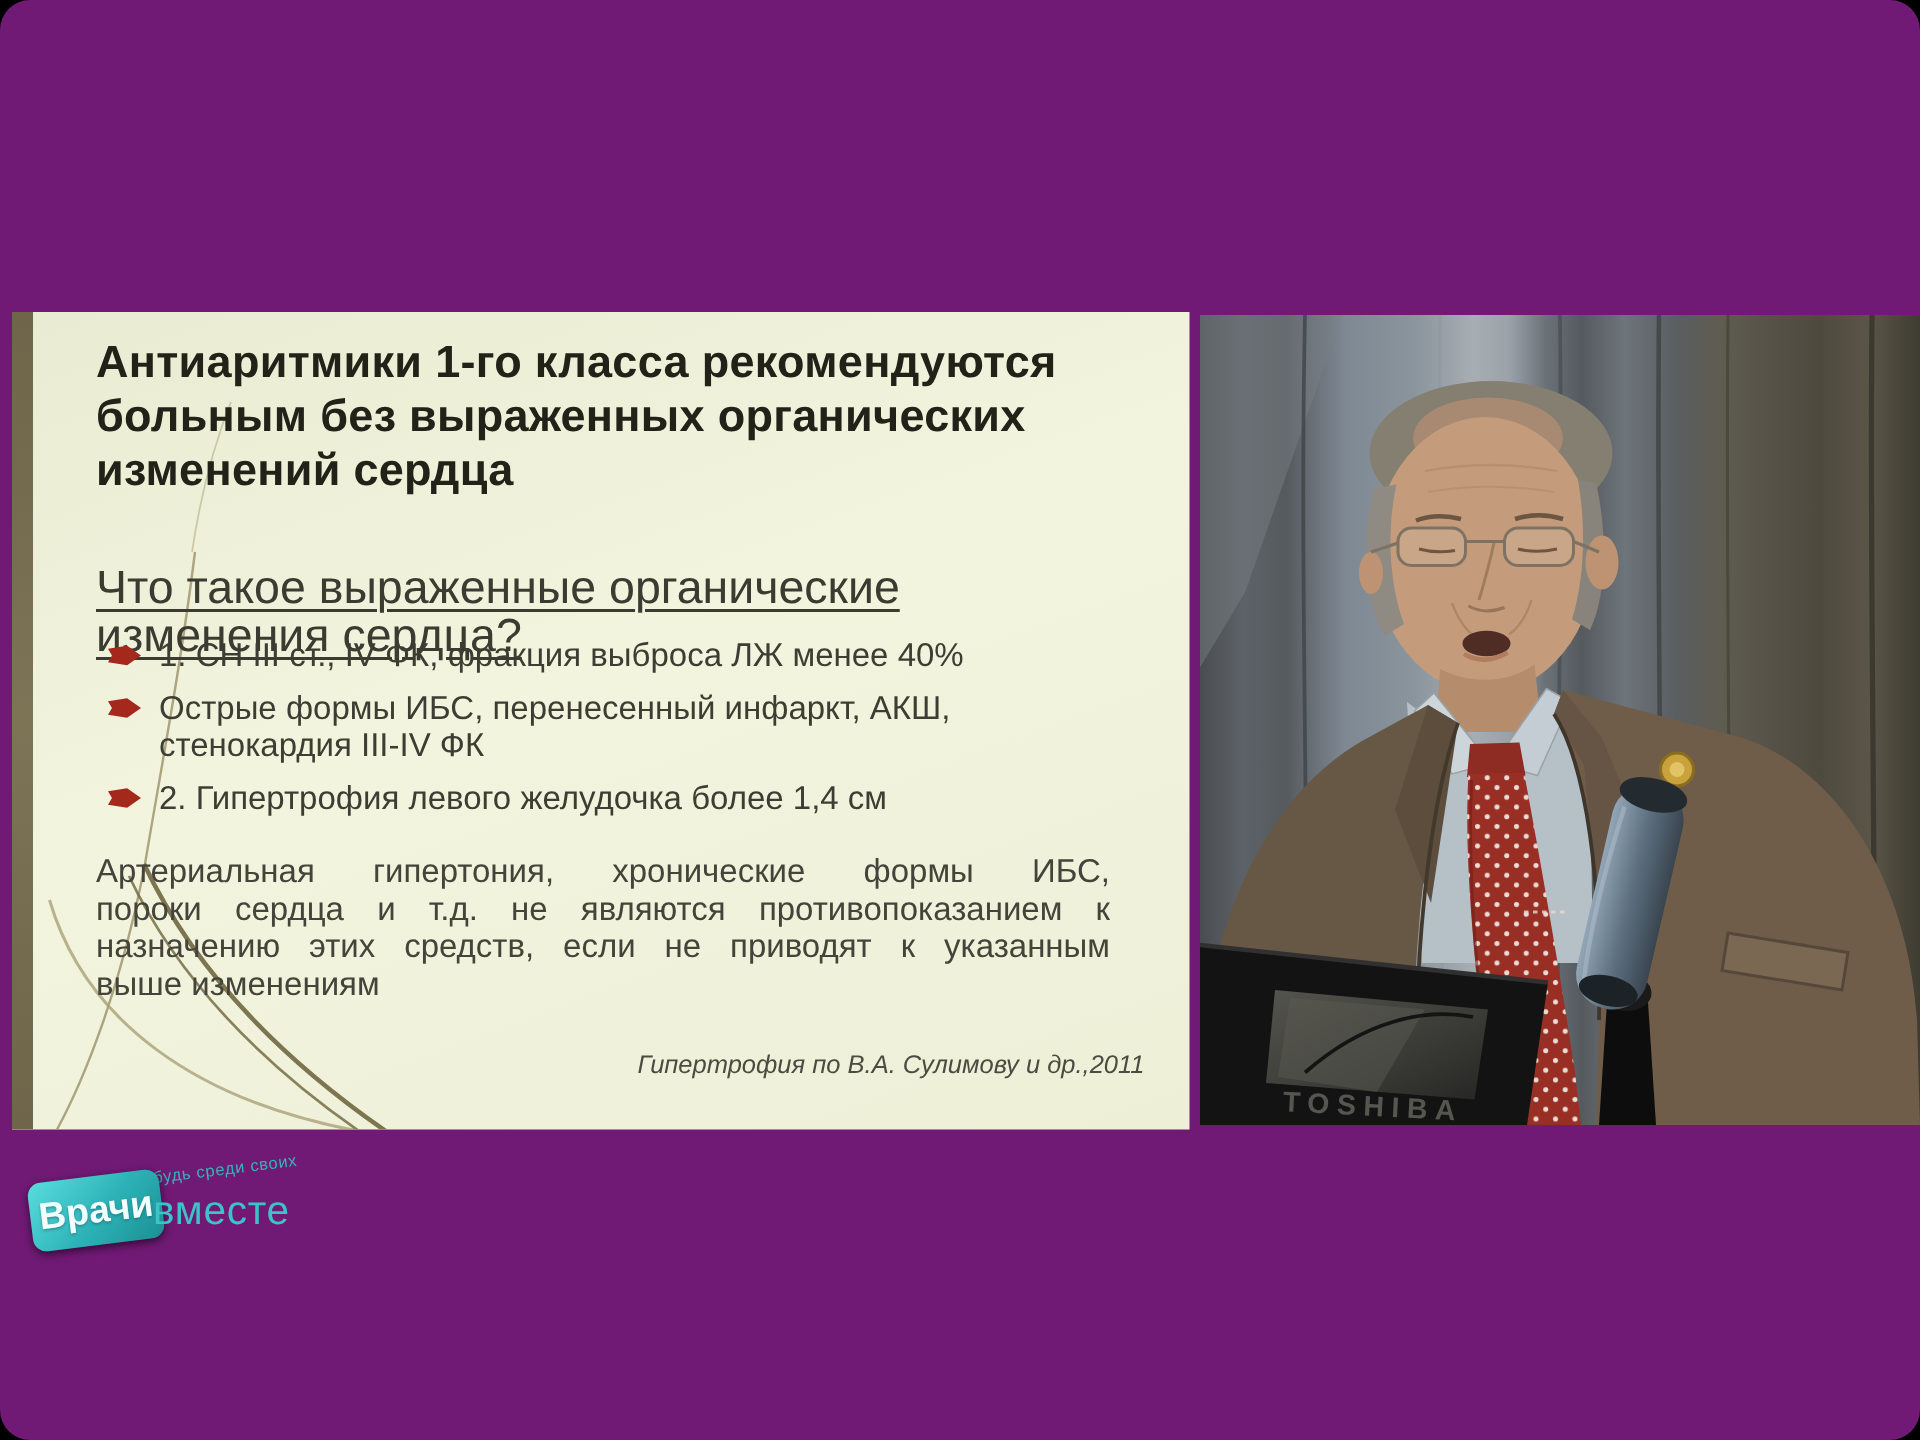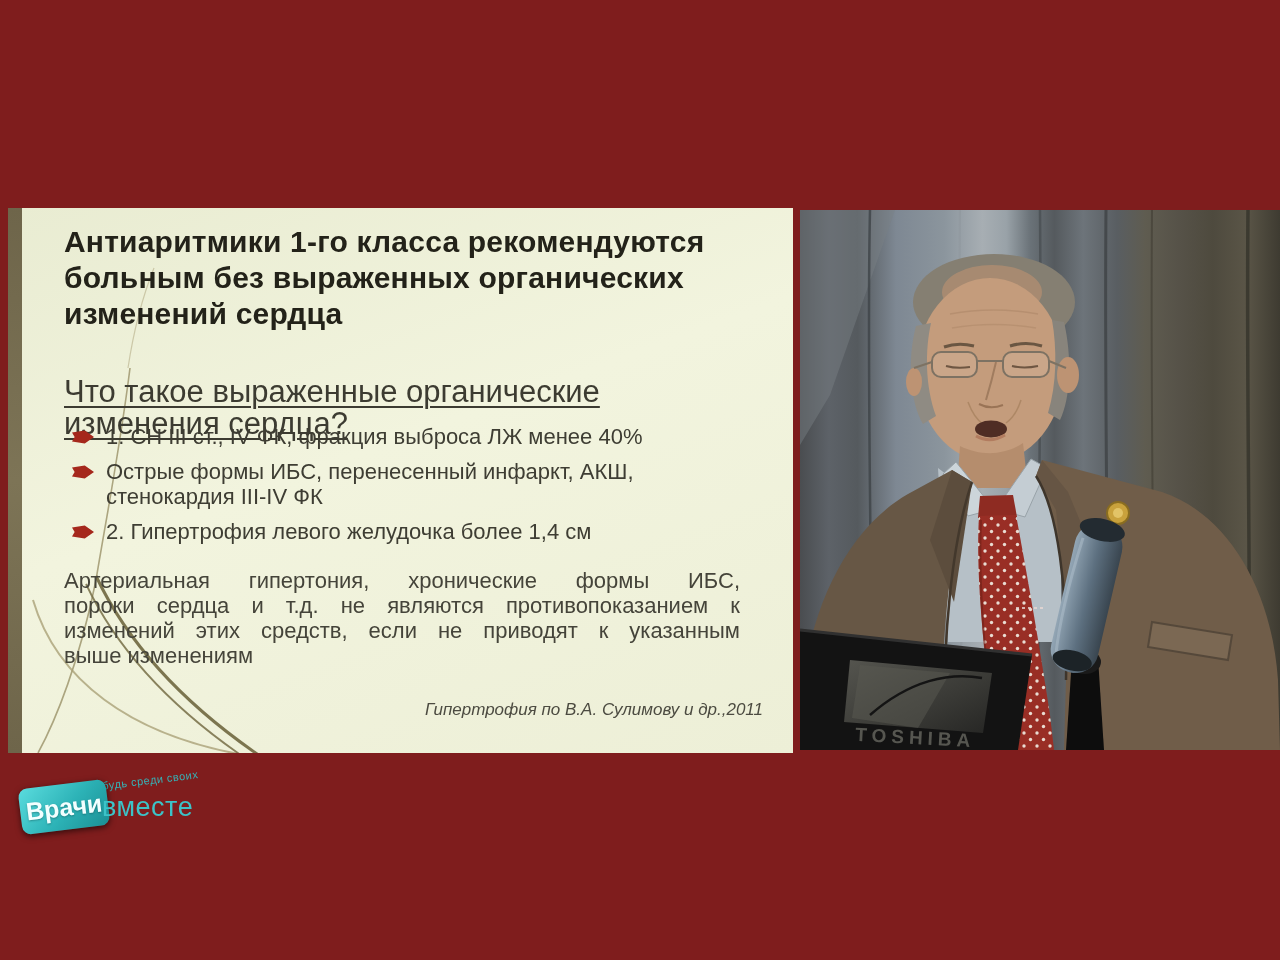--- a/index.html
+++ b/index.html
@@ -1,17 +1,17 @@
 <!DOCTYPE html>
 <html><head>
 <meta charset="utf-8">
 <style>
   html,body{margin:0;padding:0;background:#000;width:1280px;height:960px;overflow:hidden;
     font-family:"Liberation Sans", sans-serif;}
-  .stage{position:absolute;left:0;top:0;width:1280px;height:960px;background:#7f1d1d;}
+  .stage{position:absolute;left:0;top:0;width:1280px;height:960px;background:#701a75;border-radius:20px;}
 
   
   .slide{position:absolute;left:8px;top:208px;width:785px;height:545px;
     background:linear-gradient(160deg,#e9ecd2 0%,#f2f4de 45%,#edefd7 100%);
     overflow:hidden;}
   .slide-strip{position:absolute;left:0;top:0;width:14px;height:100%;
     background:linear-gradient(180deg,#6e654a 0%,#7d7456 50%,#6e654a 100%);}
   .slide-deco{position:absolute;left:0;top:0;width:100%;height:100%;pointer-events:none;}
   .slide-title{position:absolute;left:56px;top:16px;width:706px;margin:0;
     font-size:30px;line-height:36px;font-weight:bold;color:#232219;letter-spacing:.2px;}
@@ -74,21 +74,21 @@
         <span class="btext">Острые формы ИБС, перенесенный инфаркт, АКШ, стенокардия III-IV ФК</span>
       </li>
       <li>
         <span class="marker"></span>
         <span class="btext">2. Гипертрофия левого желудочка более 1,4 см</span>
       </li>
     </ul>
     <div class="note">
       <div class="note-line">Артериальная гипертония, хронические формы ИБС,</div>
       <div class="note-line">пороки сердца и т.д. не являются противопоказанием к</div>
-      <div class="note-line">изменений этих средств, если не приводят к указанным</div>
+      <div class="note-line">назначению этих средств, если не приводят к указанным</div>
       <div class="note-line">выше изменениям</div>
     </div>
     <p class="citation">Гипертрофия по В.А. Сулимову и др.,2011</p>
   </section>
 
   <section class="video">
     <svg viewBox="0 0 480 540" preserveAspectRatio="none">
       <defs>
         <linearGradient id="curtain" x1="0" y1="0" x2="1" y2="0">
           <stop offset="0" stop-color="#4a4d50"></stop>

